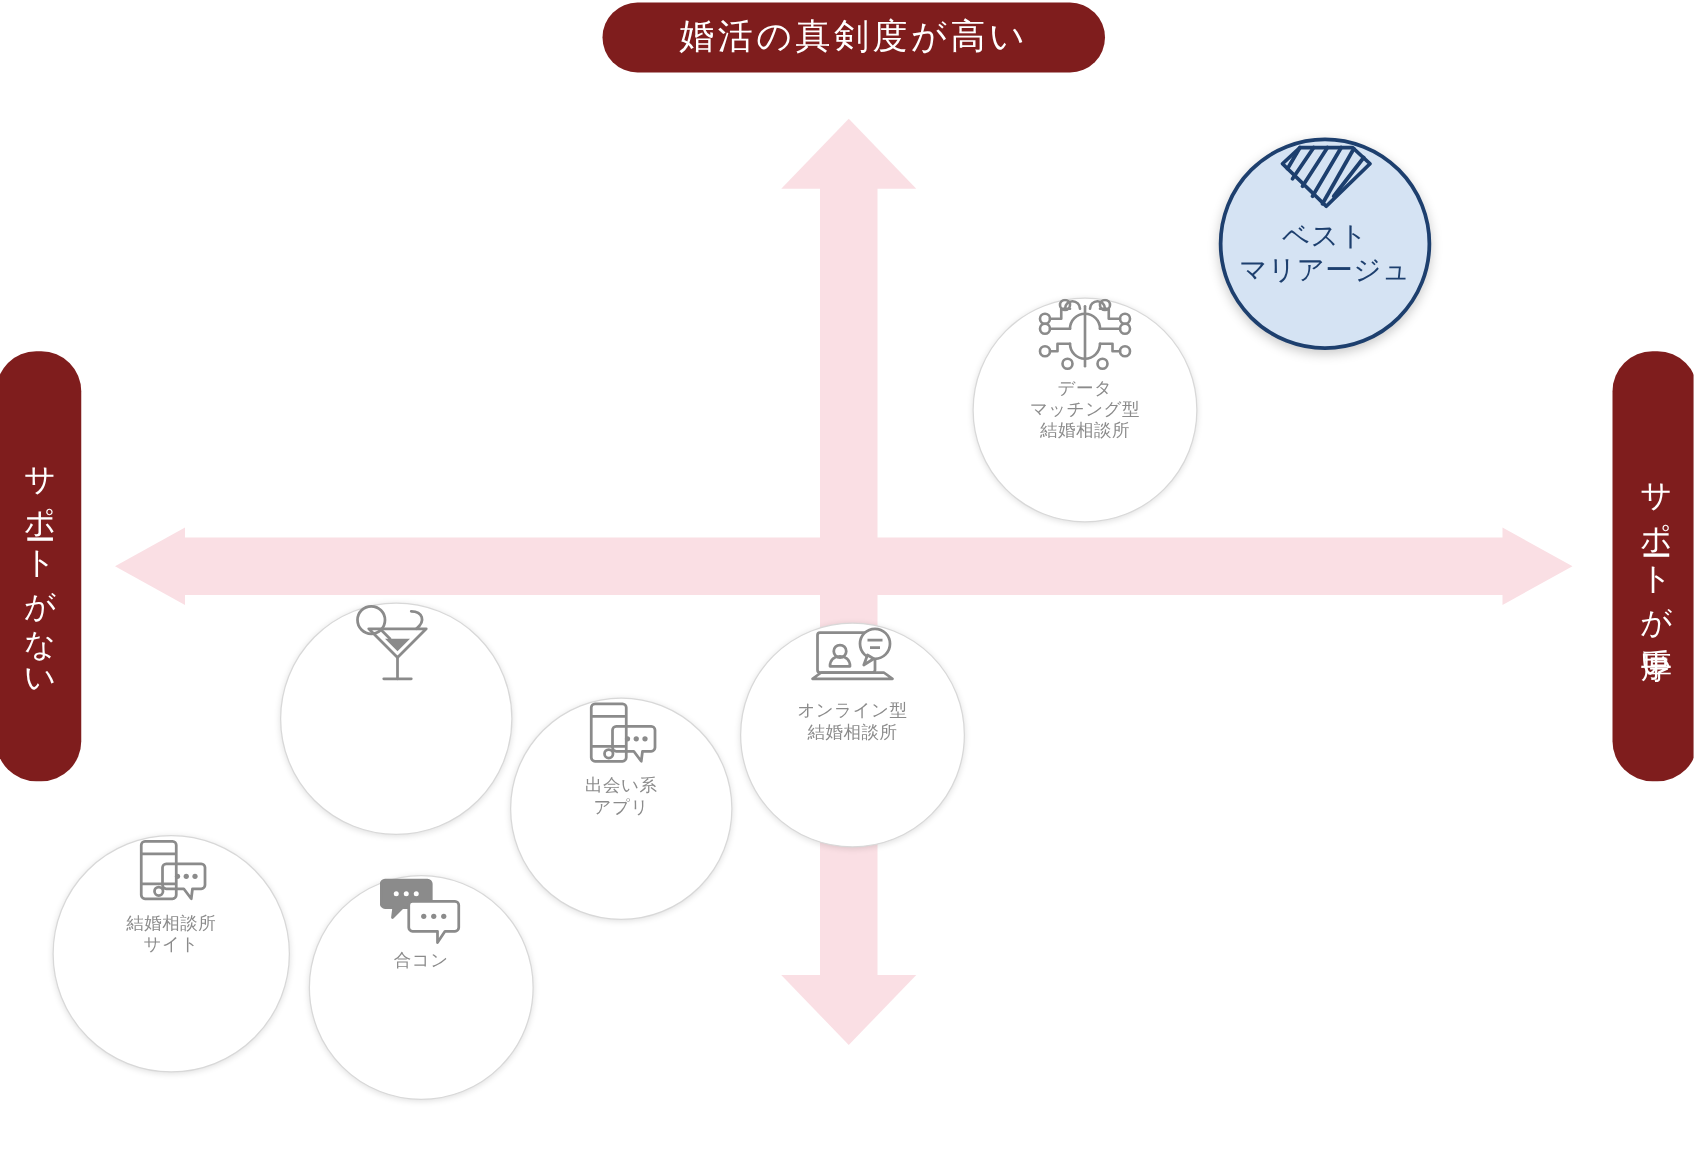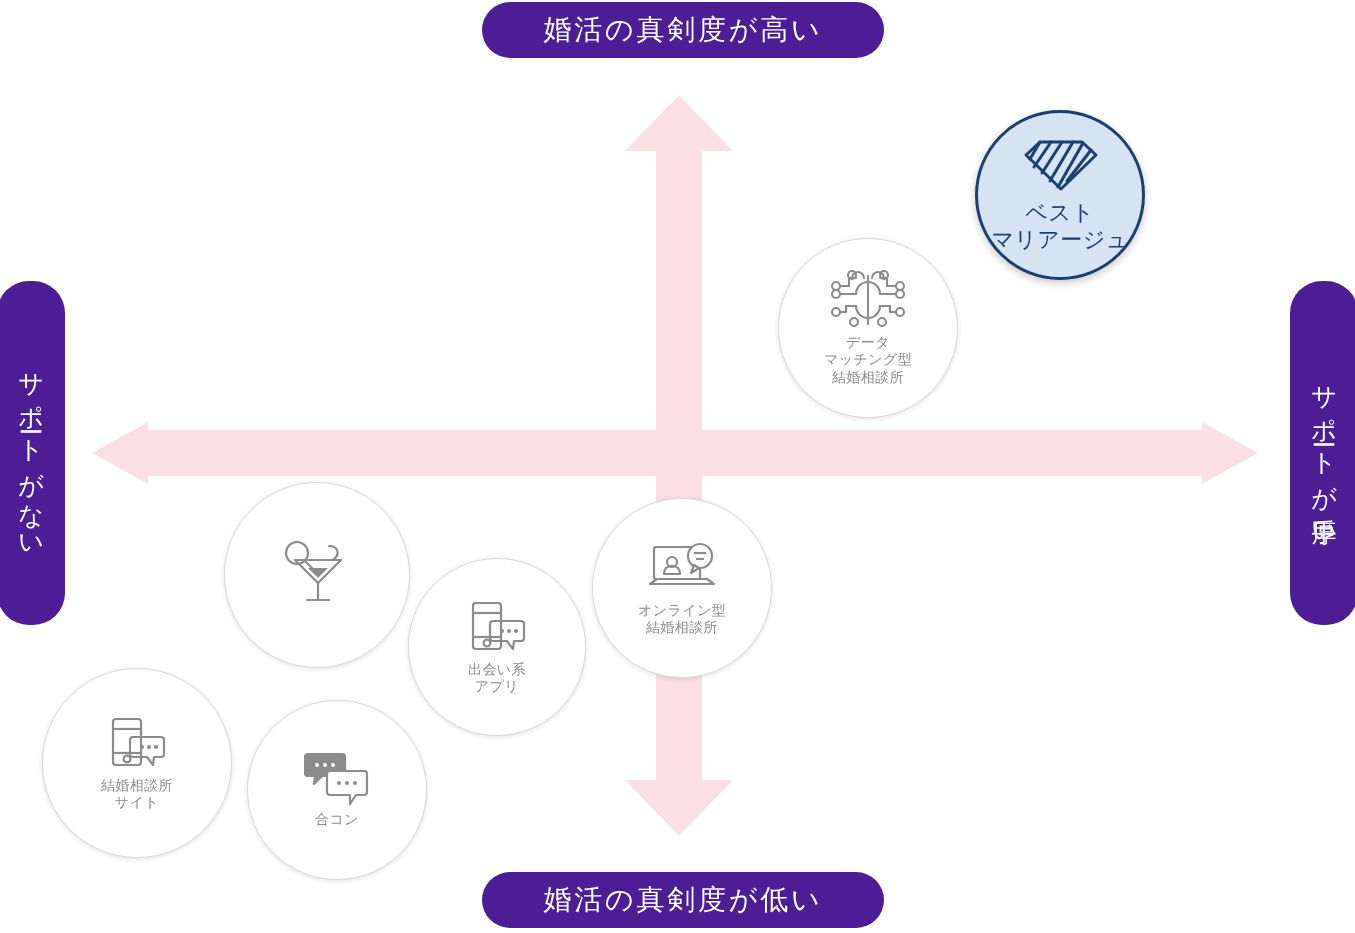--- a/index.html
+++ b/index.html
@@ -11,21 +11,21 @@
     position:relative;
     width:1355px;
     height:933px;
     background:#ffffff;
     overflow:hidden;
   }
 
   
   .pill{
     position:absolute;
-    background:#4c1d95;
+    background:#7f1d1d;
     color:#ffffff;
     display:flex;
     align-items:center;
     justify-content:center;
     letter-spacing:.10em;
     font-weight:400;
   }
   .pill.horiz{
     border-radius:28px;
     font-size:28px;
@@ -78,21 +78,20 @@
   
   .bubble{
     position:absolute;
     border-radius:50%;
     background:#ffffff;
     border:1px solid #d8d8d8;
     box-shadow:0 1px 5px rgba(0,0,0,.13);
     display:flex;
     flex-direction:column;
     align-items:center;
-    justify-content:center;
     text-align:center;
     color:#8a8a8a;
     box-sizing:border-box;
   }
   .bubble .b-icon{ display:block; line-height:0; margin-bottom:4px; }
   .bubble .b-label{
     font-size:14px;
     line-height:1.22;
     letter-spacing:.03em;
     white-space:pre-line;
@@ -131,21 +130,20 @@
 
   <div class="arrow" id="axis-v-shaft"></div>
   <div class="arrow" id="axis-v-head-up"></div>
   <div class="arrow" id="axis-v-head-down"></div>
   <div class="arrow" id="axis-h-shaft"></div>
   <div class="arrow" id="axis-h-head-left"></div>
   <div class="arrow" id="axis-h-head-right"></div>
 
   <div class="pill horiz" id="pill-top">婚活の真剣度が高い</div>
 
-  <div class="pill horiz" id="pill-bottom">婚活の真剣度が低い</div>
 
   <div class="pill vert" id="pill-left">サポートがない</div>
 
   <div class="pill vert" id="pill-right">サポートが手厚い</div>
 
   <div class="bubble" id="bubble-deai">
     <span class="b-icon">
       <svg width="62" height="58" viewBox="0 0 62 58">
         <g fill="none" stroke="#8b8b8b" stroke-width="2.2" stroke-linejoin="round">
           <rect x="7" y="4" width="28" height="46" rx="3"></rect>

